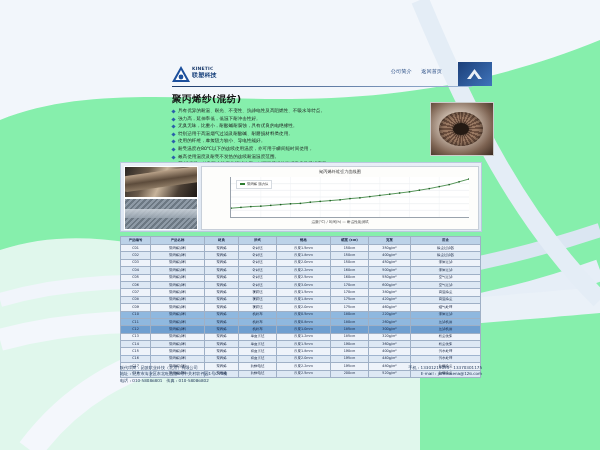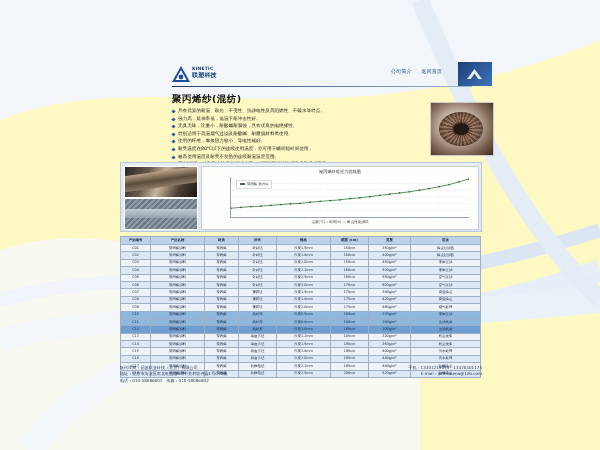--- a/index.html
+++ b/index.html
@@ -10,21 +10,21 @@
   body {
     width: 600px;
     height: 450px;
     font-family: "DejaVu Sans", "Liberation Sans", sans-serif;
     overflow: hidden;
   }
   .page {
     position: relative;
     width: 600px;
     height: 450px;
-    background: #fef9c3;
+    background: #86efac;
     overflow: hidden;
   }
   
   .swoosh {
     position: absolute;
     left: 0; top: 0;
     width: 600px; height: 450px;
     pointer-events: none;
   }
   .sheet {

